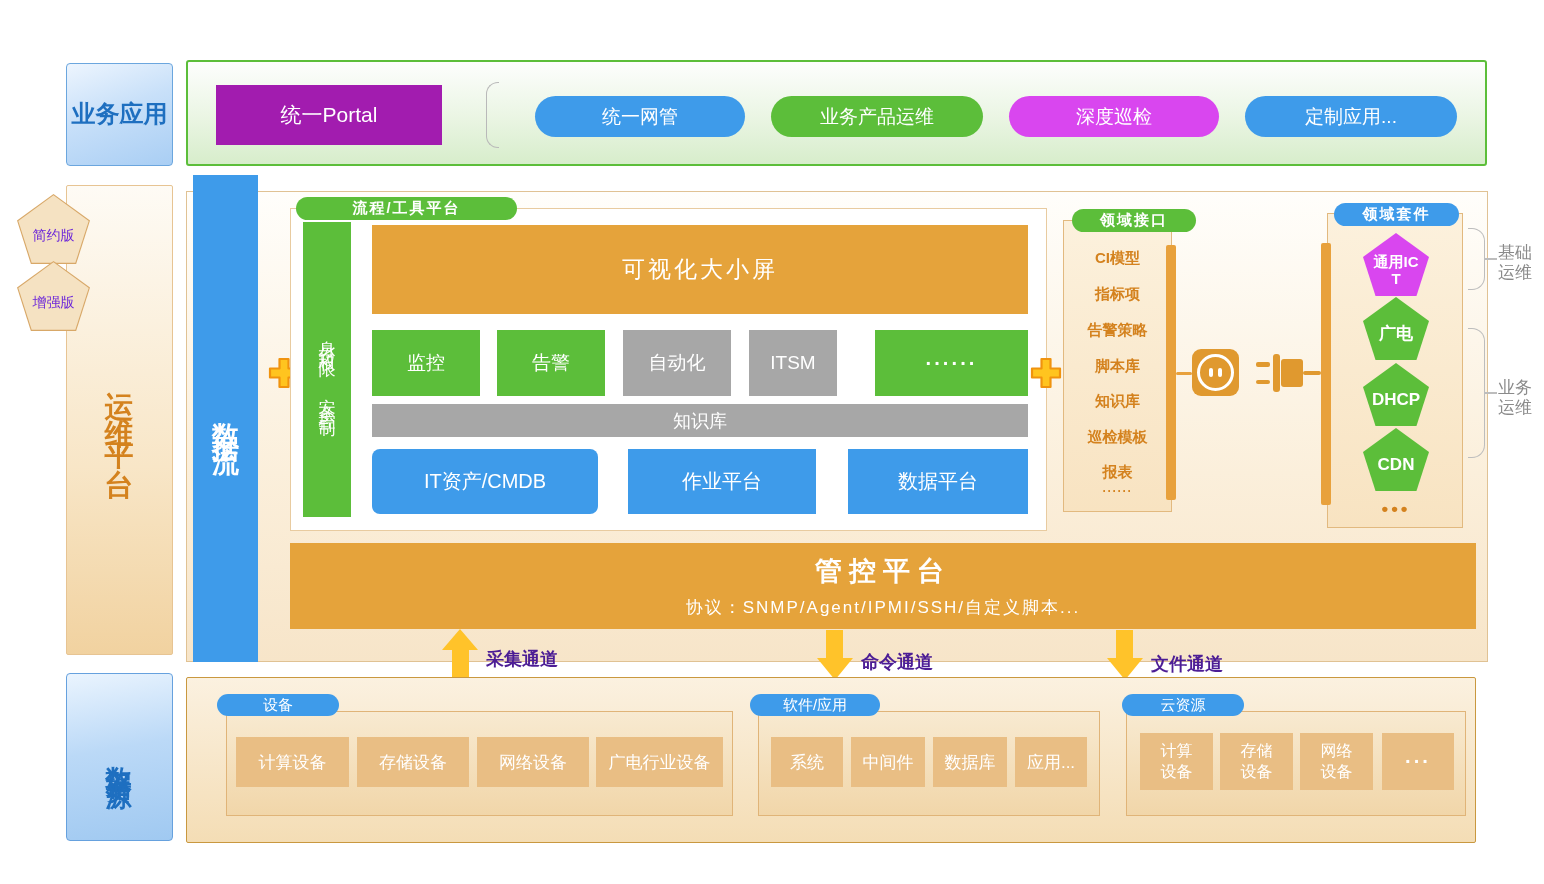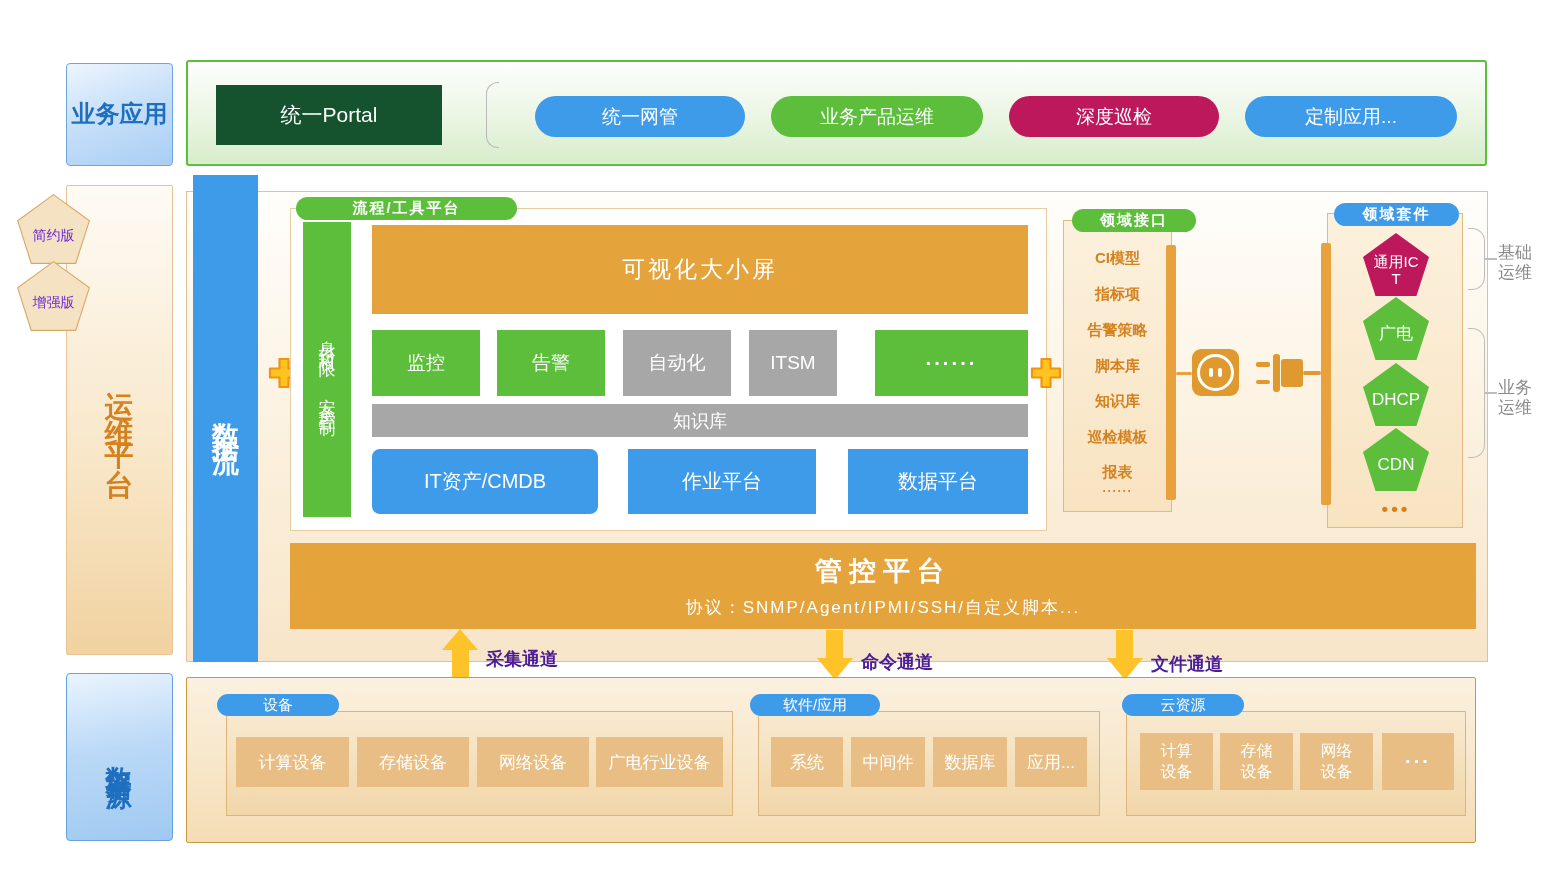--- a/index.html
+++ b/index.html
@@ -13,24 +13,24 @@
   .vtext { writing-mode:vertical-rl; text-orientation:upright; }
   .white { color:#fff; }
   .pre { white-space:pre-line; text-align:center; }
 
   
   .biz-box { left:66px; top:63px; width:107px; height:103px; border:1.5px solid #6BA6DE; border-radius:4px;
     background:linear-gradient(160deg,#EDF5FE 0%,#C8E0F9 45%,#A9CEF4 100%);
     color:#1E6FC0; font-size:24px; font-weight:bold; text-align:center; line-height:1.35; }
   .top-green { left:186px; top:60px; width:1301px; height:106px; border:2px solid #5CBE3A; border-radius:3px;
     background:linear-gradient(180deg,#FDFEFD 0%,#EAF5E3 55%,#D7EDCB 100%); }
-  .portal { left:216px; top:85px; width:226px; height:60px; background:#14532d; color:#fff; font-size:21px; }
+  .portal { left:216px; top:85px; width:226px; height:60px; background:#a21caf; color:#fff; font-size:21px; }
   .brk-left { left:486px; top:82px; width:13px; height:66px; border:1.5px solid #B9B9B9; border-right:none; border-radius:12px 0 0 12px; }
   .pill { height:41px; border-radius:21px; color:#fff; font-size:19px; top:96px; }
-  .bg-blue { background:#3E9BEA; } .bg-green { background:#5CBE3A; } .bg-orange { background:#be185d;text-align:center; } .bg-gray { background:#A7A7A7; }
+  .bg-blue { background:#3E9BEA; } .bg-green { background:#5CBE3A; } .bg-orange { background:#d946ef;text-align:center; } .bg-gray { background:#A7A7A7; }
   .bg-tan { background:#E9BE84; }
 
   
   .pent-wrap { width:73px; height:70px; left:17px; }
   .pent-o { position:absolute; inset:0; background:#D8A868; clip-path:polygon(50% 0,100% 38%,81% 100%,19% 100%,0 38%); }
   .pent-i { position:absolute; inset:1.3px; background:#F7E6C8; opacity:.94; clip-path:polygon(50% 0,100% 38%,81% 100%,19% 100%,0 38%); }
   .pent-t { position:absolute; inset:0; display:flex; align-items:center; justify-content:center; padding-top:14px; color:#6d28d9; font-size:14px; }
   .ops-box { left:66px; top:185px; width:107px; height:470px; border:1.5px solid #E7C493; border-radius:2px;
     background:linear-gradient(180deg,#FEFBF5 0%,#F8E6C7 60%,#F1D2A0 100%); }
   .ops-text { color:#D4821E; font-size:29px; font-weight:bold; letter-spacing:26px; }
@@ -52,21 +52,21 @@
 
   
   .panel { border:1px solid #E2B97F; background:linear-gradient(180deg,#FCF1DD 0%,#F8E3C1 100%); }
   .di-panel { left:1063px; top:220px; width:109px; height:292px; }
   .accent { background:#E8A13C; border-radius:2px; }
   .di-item { left:1063px; width:109px; text-align:center; color:#D4821E; font-weight:600; font-size:15px; }
   .ds-panel { left:1327px; top:213px; width:136px; height:315px; }
   .pent2-wrap { width:66px; height:63px; left:1363px; }
   .pent2 { position:absolute; inset:0; clip-path:polygon(50% 0,100% 38%,81% 100%,19% 100%,0 38%); }
   .pent2-t { position:absolute; inset:0; display:flex; align-items:center; justify-content:center; padding-top:12px;
-    color:#fff; font-weight:normal; text-align:center; line-height:1.1; word-break:break-all; }
+    color:#fff; font-weight:bold; text-align:center; line-height:1.1; word-break:break-all; }
 
   
   .socket { left:1192px; top:349px; width:47px; height:47px; background:#E0992F; border-radius:9px; }
   .socket-face { width:31px; height:31px; border:3.5px solid #fff; border-radius:50%; display:flex; align-items:center; justify-content:center; gap:5px; }
   .socket-dot { width:4px; height:9px; background:#fff; border-radius:2px; }
   .plug-part { background:#E0992F; }
 
   
   .rbrk { width:17px; border:1.3px solid #BDBDBD; border-left:none; border-radius:0 13px 13px 0; }
   .rbrk-line { height:1.5px; background:#BDBDBD; }

